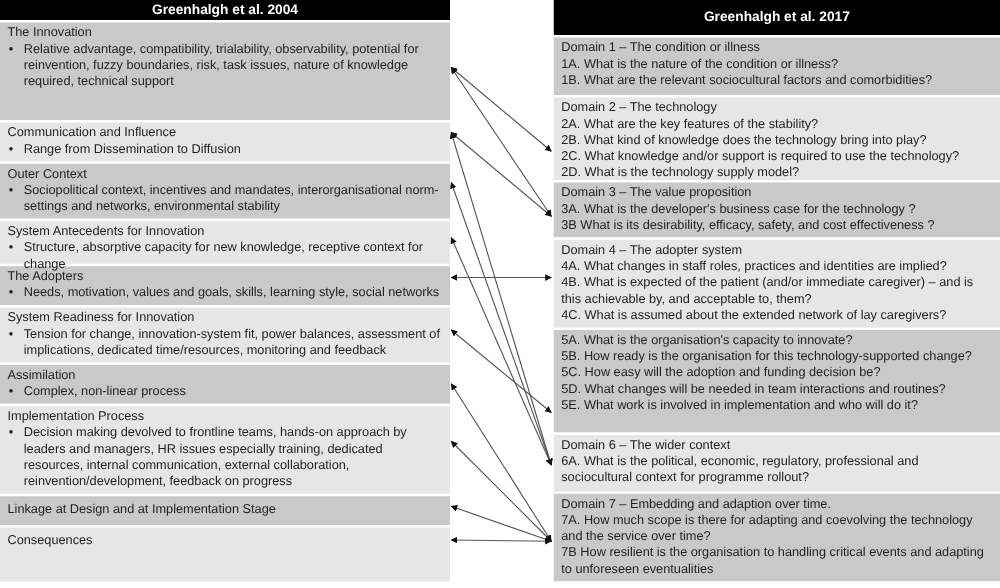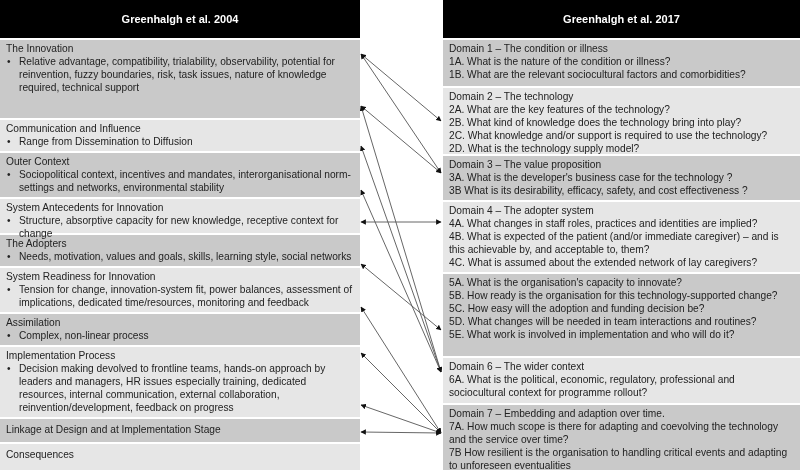--- a/index.html
+++ b/index.html
@@ -3,22 +3,22 @@
 <meta charset="utf-8">
 <style>
   html, body { margin: 0; padding: 0; background: #ffffff; }
   body { width: 800px; height: 470px; position: relative; overflow: hidden;
          font-family: "Liberation Sans", "DejaVu Sans", sans-serif; color: #222; }
   .col { position: absolute; top: 0; }
   .col-left { left: 0; width: 360px; }
   .col-right { left: 443px; width: 357px; }
   .hdr { background: #000; color: #fff; font-weight: bold; font-size: 11px;
          text-align: center; display: flex; flex-direction: column; justify-content: center; }
-  .col-left .hdr { height: 38px; }
-  .col-right .hdr { height: 38px; line-height: 14px; }
+  .col-left .hdr { height: 16px; }
+  .col-right .hdr { height: 28px; line-height: 14px; }
   .box { box-sizing: border-box; padding: 2px 6px 2px 6px; font-size: 10.2px; line-height: 13px;
          border-top: 2px solid #fff; }
   .box.dark { background: #c9c9c9; }
   .box.light { background: #e6e6e6; }
   .box .title { display: block; }
   .bullet { display: flex; }
   .bullet .dot { width: 12px; flex: 0 0 12px; padding-left: 1px; }
   .bullet .txt { flex: 1; }
   .q { display: block; }
   svg.arrows { position: absolute; left: 0; top: 0; width: 800px; height: 470px; pointer-events: none; }
@@ -100,21 +100,21 @@
     <span>Greenhalgh et al. 2017</span>
   </div>
 
   <div class="box dark" style="height:48px">
     <span class="title">Domain 1 – The condition or illness</span>
     <span class="q">1A. What is the nature of the condition or illness?</span>
     <span class="q">1B. What are the relevant sociocultural factors and comorbidities?</span>
   </div>
   <div class="box light" style="height:68px">
     <span class="title">Domain 2 – The technology</span>
-    <span class="q">2A. What are the key features of the technology?</span>
+    <span class="q">2A. What are the key features of the stability?</span>
     <span class="q">2B. What kind of knowledge does the technology bring into play?</span>
     <span class="q">2C. What knowledge and/or support is required to use the technology?</span>
     <span class="q">2D. What is the technology supply model?</span>
   </div>
   <div class="box dark" style="height:46px">
     <span class="title">Domain 3 – The value proposition</span>
     <span class="q">3A. What is the developer's business case for the technology ?</span>
     <span class="q">3B What is its desirability, efficacy, safety, and cost effectiveness ?</span>
   </div>
   <div class="box light" style="height:72px">

